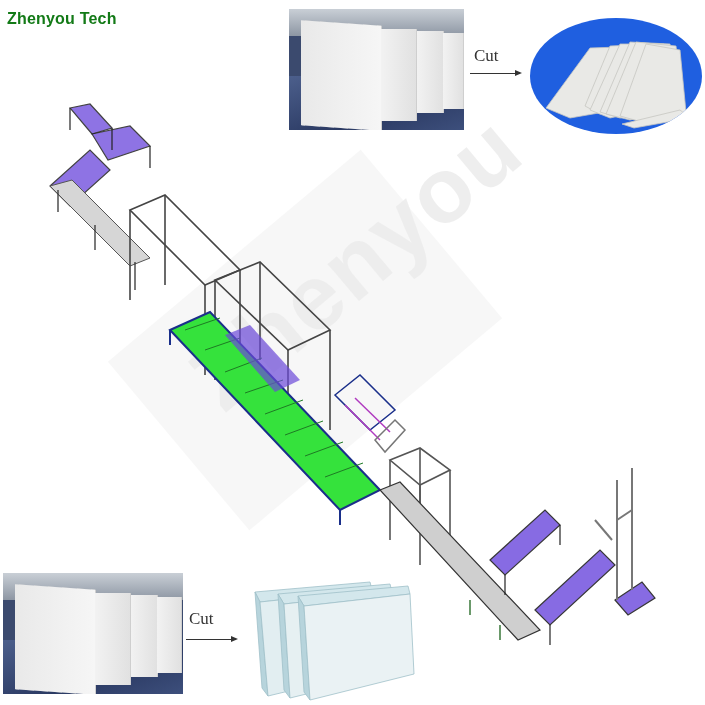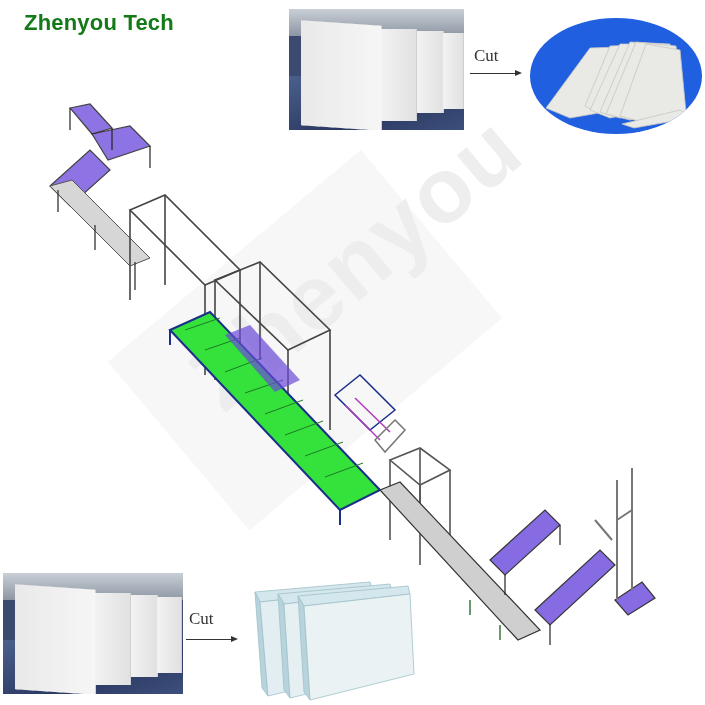--- a/index.html
+++ b/index.html
@@ -1,17 +1,17 @@
 <!DOCTYPE html>
 <html><head>
 <meta charset="utf-8">
 <style>
   html, body { margin:0; padding:0; background:#ffffff; }
   body { width:705px; height:705px; position:relative; overflow:hidden; font-family:"Liberation Sans", sans-serif; }
-  .brand { position:absolute; left:24px; top:10px; font-weight:bold; font-size:22px; color:#137a17; letter-spacing:0.2px; }
+  .brand { position:absolute; left:7px; top:10px; font-weight:bold; font-size:16px; color:#137a17; letter-spacing:0.2px; }
   .photo { position:absolute; overflow:hidden; background:#3b4a6e; }
   .photo .wall { position:absolute; left:0; top:0; width:100%; height:22%; background:linear-gradient(#c9cfd6,#8d96a3); }
   .photo .floor { position:absolute; left:0; bottom:0; width:100%; height:45%; background:linear-gradient(160deg,#4c5f8c,#2b3a63 60%,#3d4f7c); }
   .photo .block { position:absolute; background:linear-gradient(90deg,#f2f2f2,#e1e1e1); box-shadow: 1px 0 0 #cfcfcf; }
   .cut-label { position:absolute; font-family:"Liberation Serif", serif; font-size:17px; color:#333;text-align:right; }
   .arrow { position:absolute; height:1px; background:#333; }
   .arrow:after { content:""; position:absolute; right:-2px; top:-3px; border-left:7px solid #333; border-top:3.5px solid transparent; border-bottom:3.5px solid transparent; }
   .ellipse { position:absolute; border-radius:50%; background:#1f5fe0; overflow:hidden; }
   .watermark { position:absolute; left:170px; top:350px; font-size:92px; font-weight:bold; color:rgba(235,235,235,0.85); transform:rotate(-40deg); transform-origin:left top; letter-spacing:2px; }
   .wm-box { position:absolute; left:140px; top:230px; width:330px; height:220px; background:rgba(240,240,240,0.55); transform:rotate(-40deg); transform-origin:center; }

